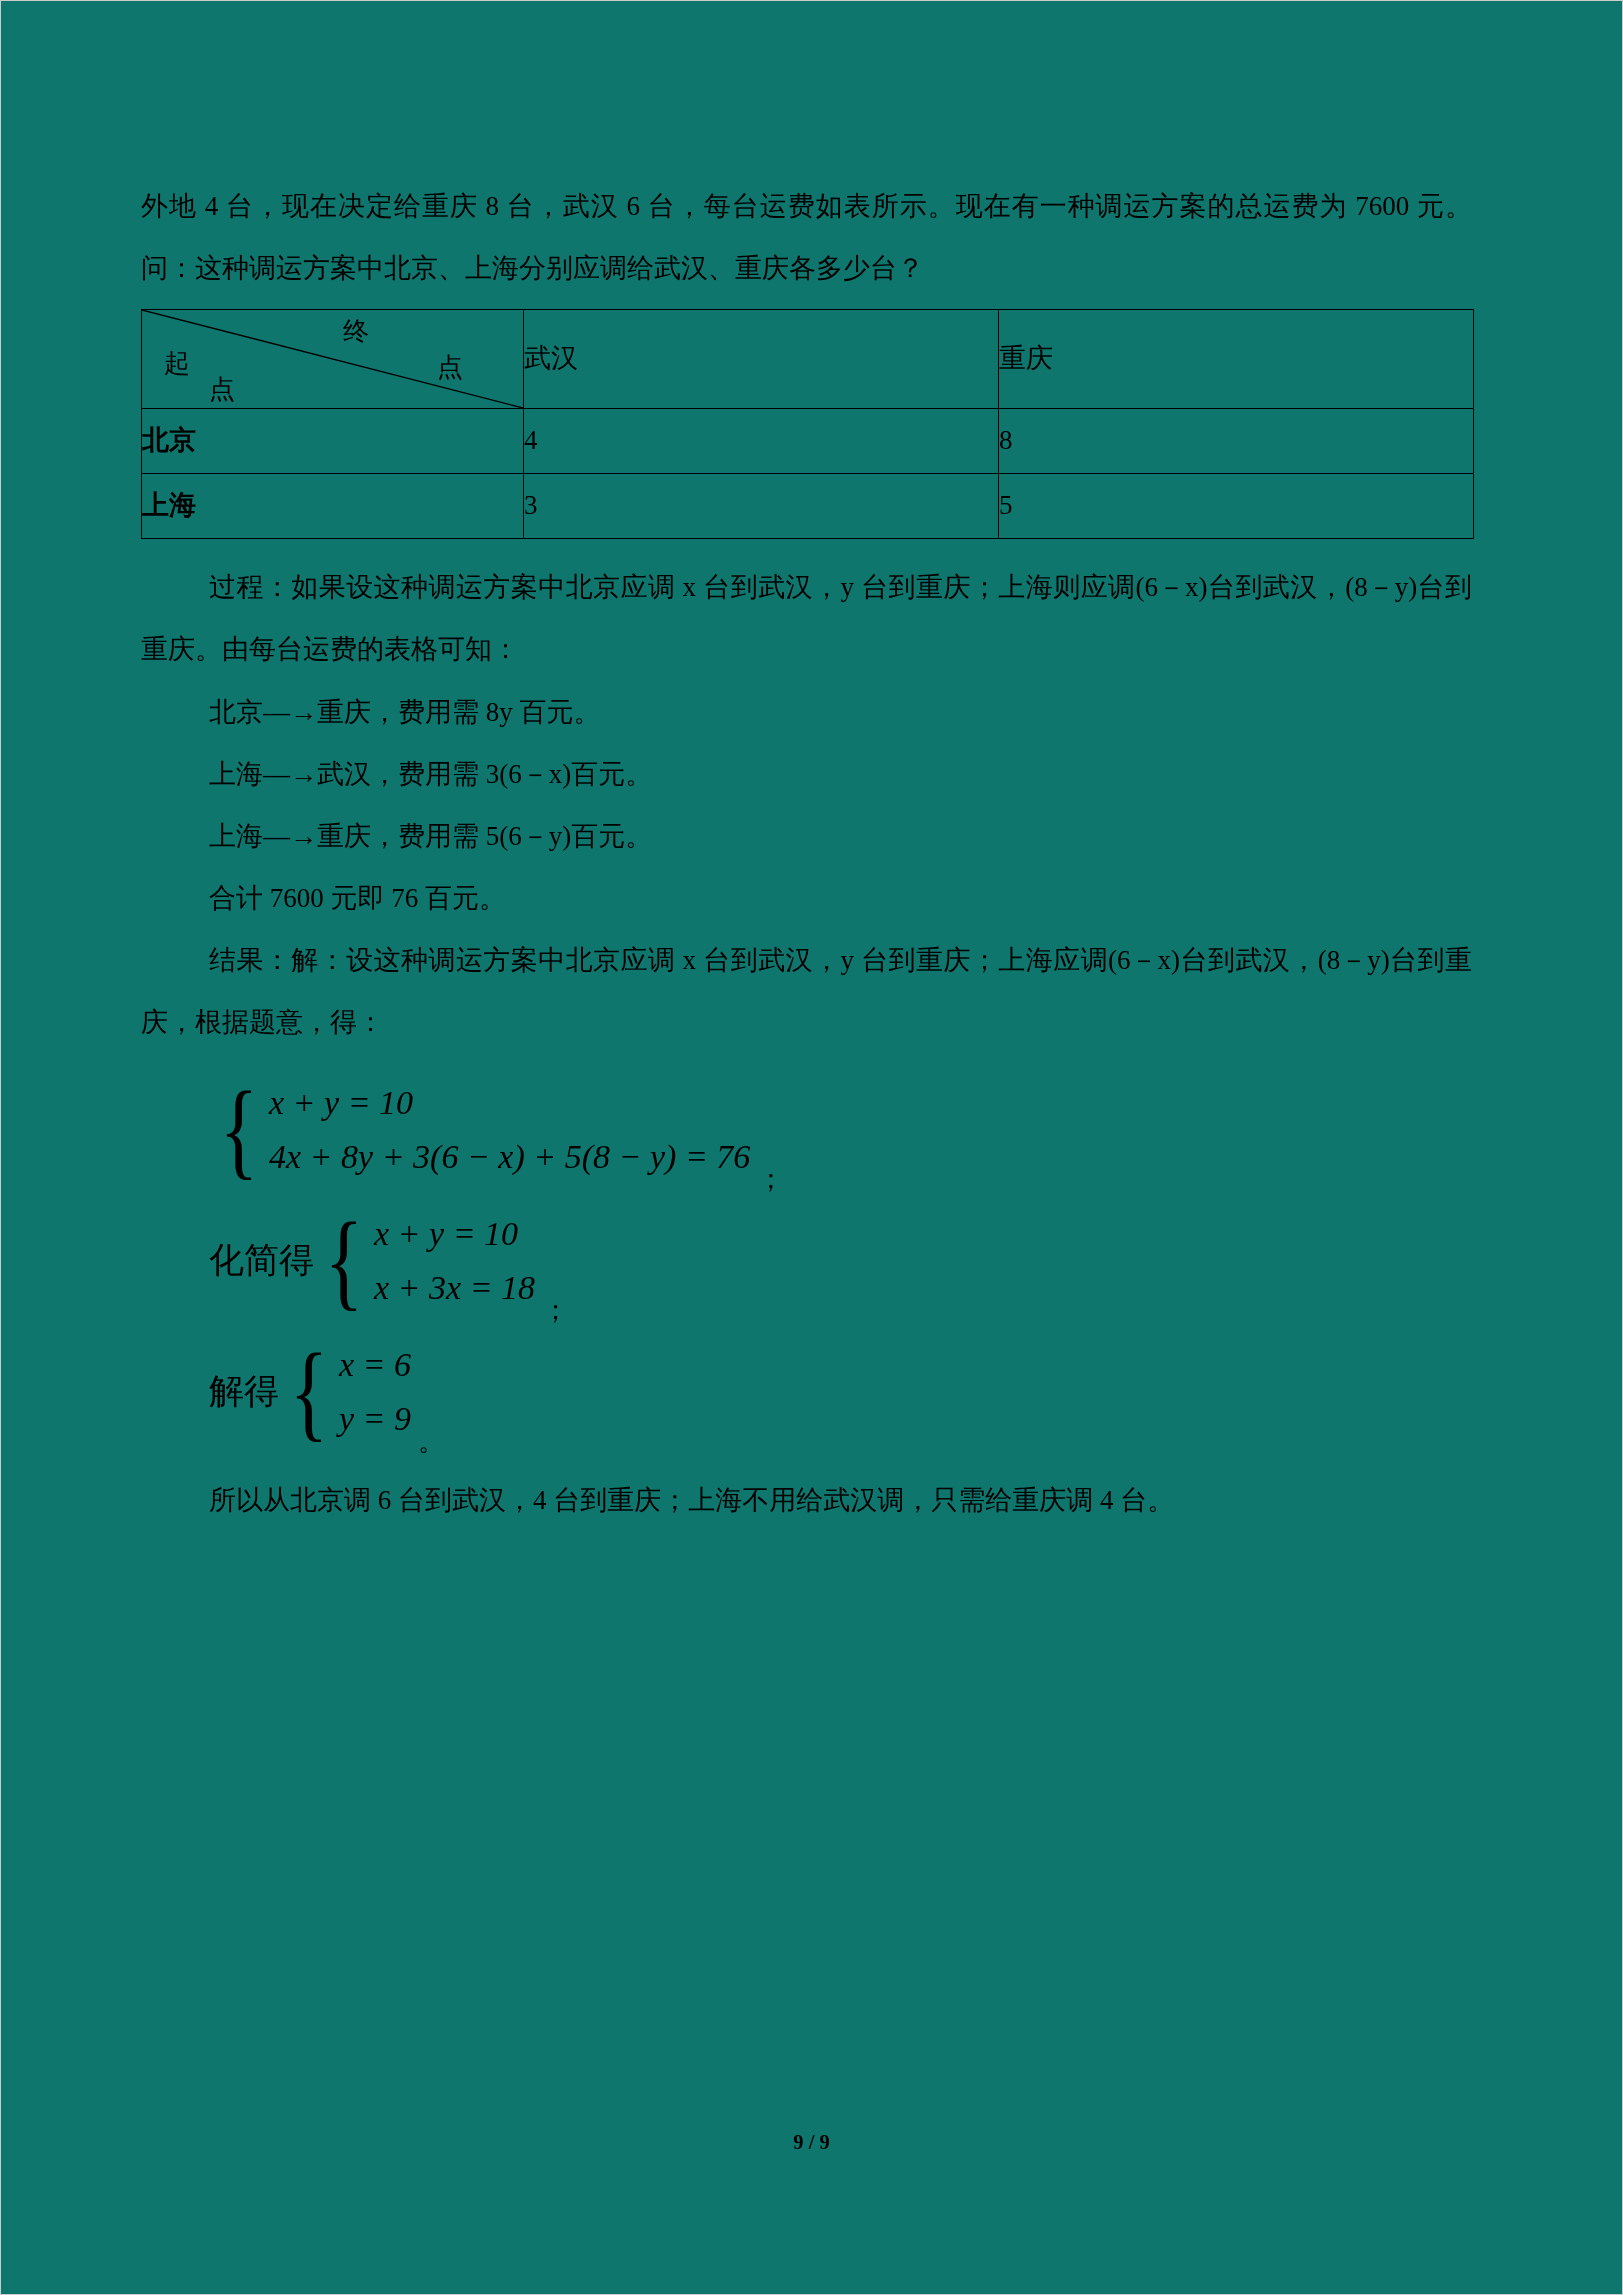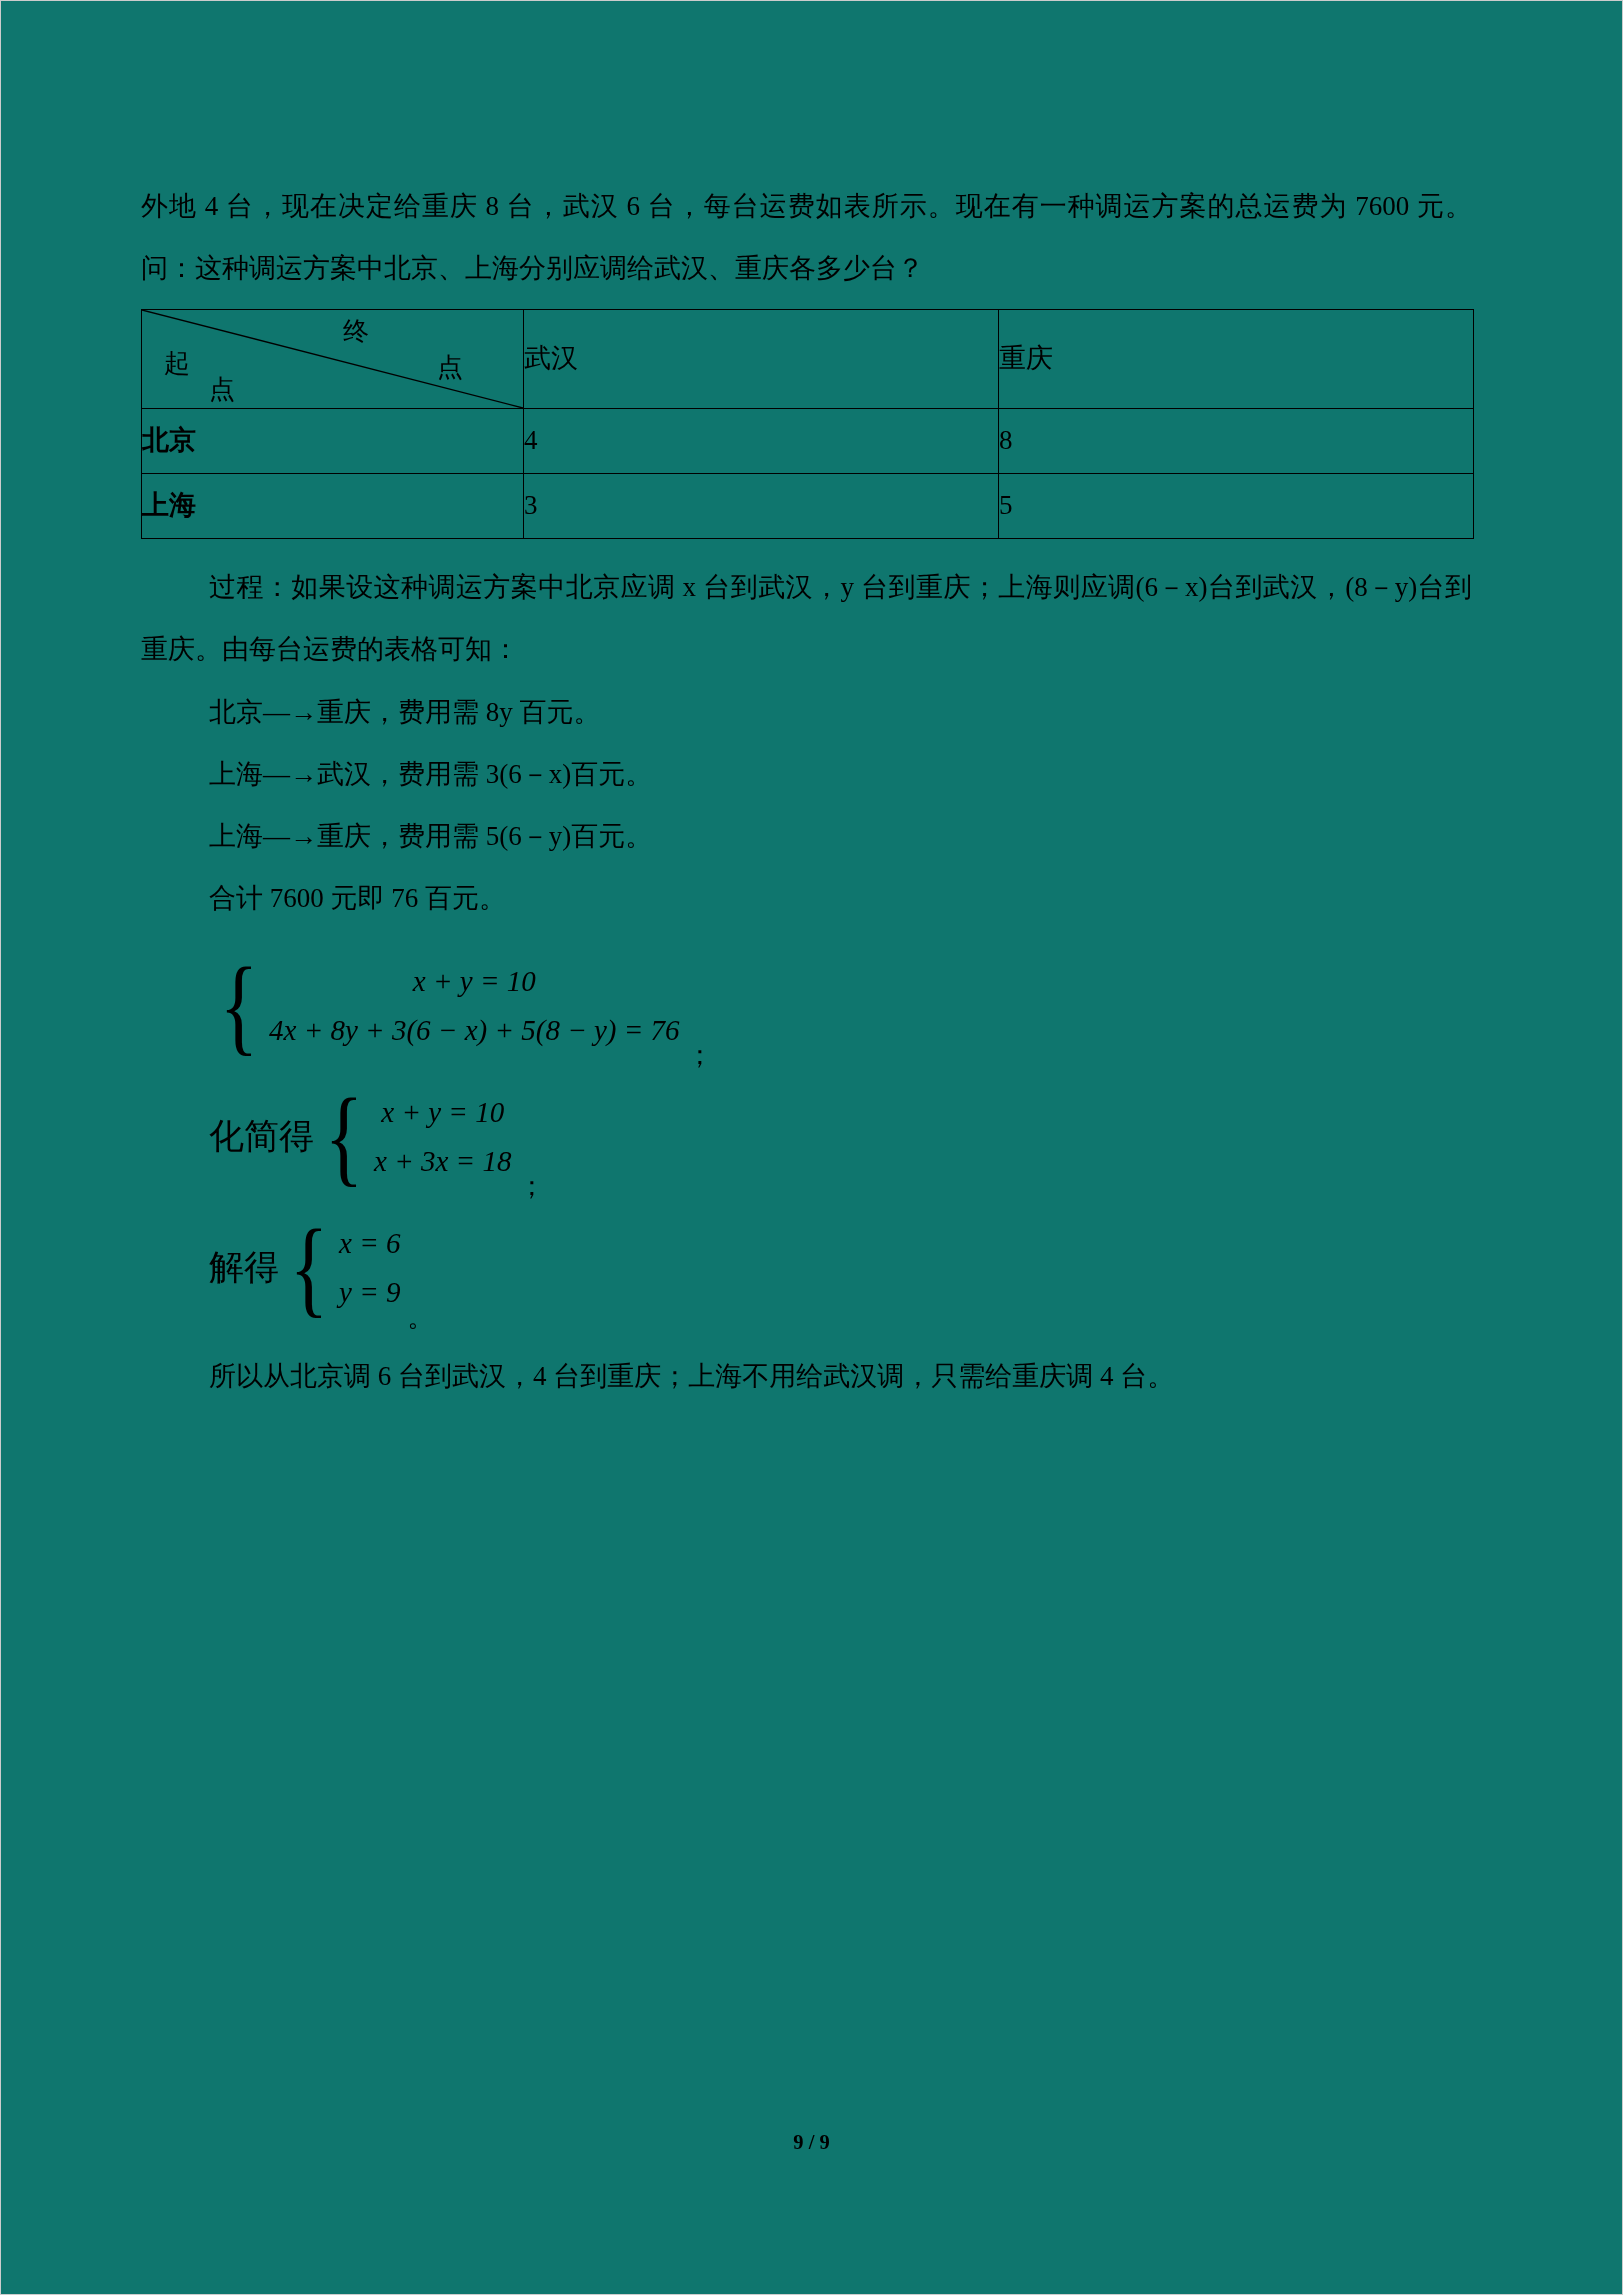--- a/index.html
+++ b/index.html
@@ -64,23 +64,22 @@
     line-height: 1;
     transform: scaleX(0.75);
     transform-origin: center;
     margin-right: 4.1px;
     font-weight: 400;
   }
   .eq-stack { display: flex; flex-direction: column; gap: 13.6px; }
   .eq {
     font-family: "Liberation Serif", serif;
     font-style: italic;
-    font-size: 29px;
+    font-size: 34px;
     white-space: nowrap;
-    text-align: center;
   }
   .sys-suffix {
     align-self: flex-end;
     font-size: 27px;
     margin-left: 6.8px;
     transform: translateY(11px);
   }
 
   .conclusion { margin-top: 17.7px; text-indent: 68px; }
 
@@ -131,20 +130,21 @@
       </tbody>
     </table>
 
     <p class="para indent">过程：如果设这种调运方案中北京应调 x 台到武汉，y 台到重庆；上海则应调(6－x)台到武汉，(8－y)台到重庆。由每台运费的表格可知：</p>
 
     <div class="cost-line">北京—→重庆，费用需 8y 百元。</div>
     <div class="cost-line">上海—→武汉，费用需 3(6－x)百元。</div>
     <div class="cost-line">上海—→重庆，费用需 5(6－y)百元。</div>
     <div class="cost-line">合计 7600 元即 76 百元。</div>
 
+    <p class="para indent">结果：解：设这种调运方案中北京应调 x 台到武汉，y 台到重庆；上海应调(6－x)台到武汉，(8－y)台到重庆，根据题意，得：</p>
 
     <div class="system">
       <span class="sys-prefix"></span>
       <span class="brace">{</span>
       <span class="eq-stack">
         <span class="eq">x + y = 10</span>
         <span class="eq">4x + 8y + 3(6 − x) + 5(8 − y) = 76</span>
       </span>
       <span class="sys-suffix">；</span>
     </div>

